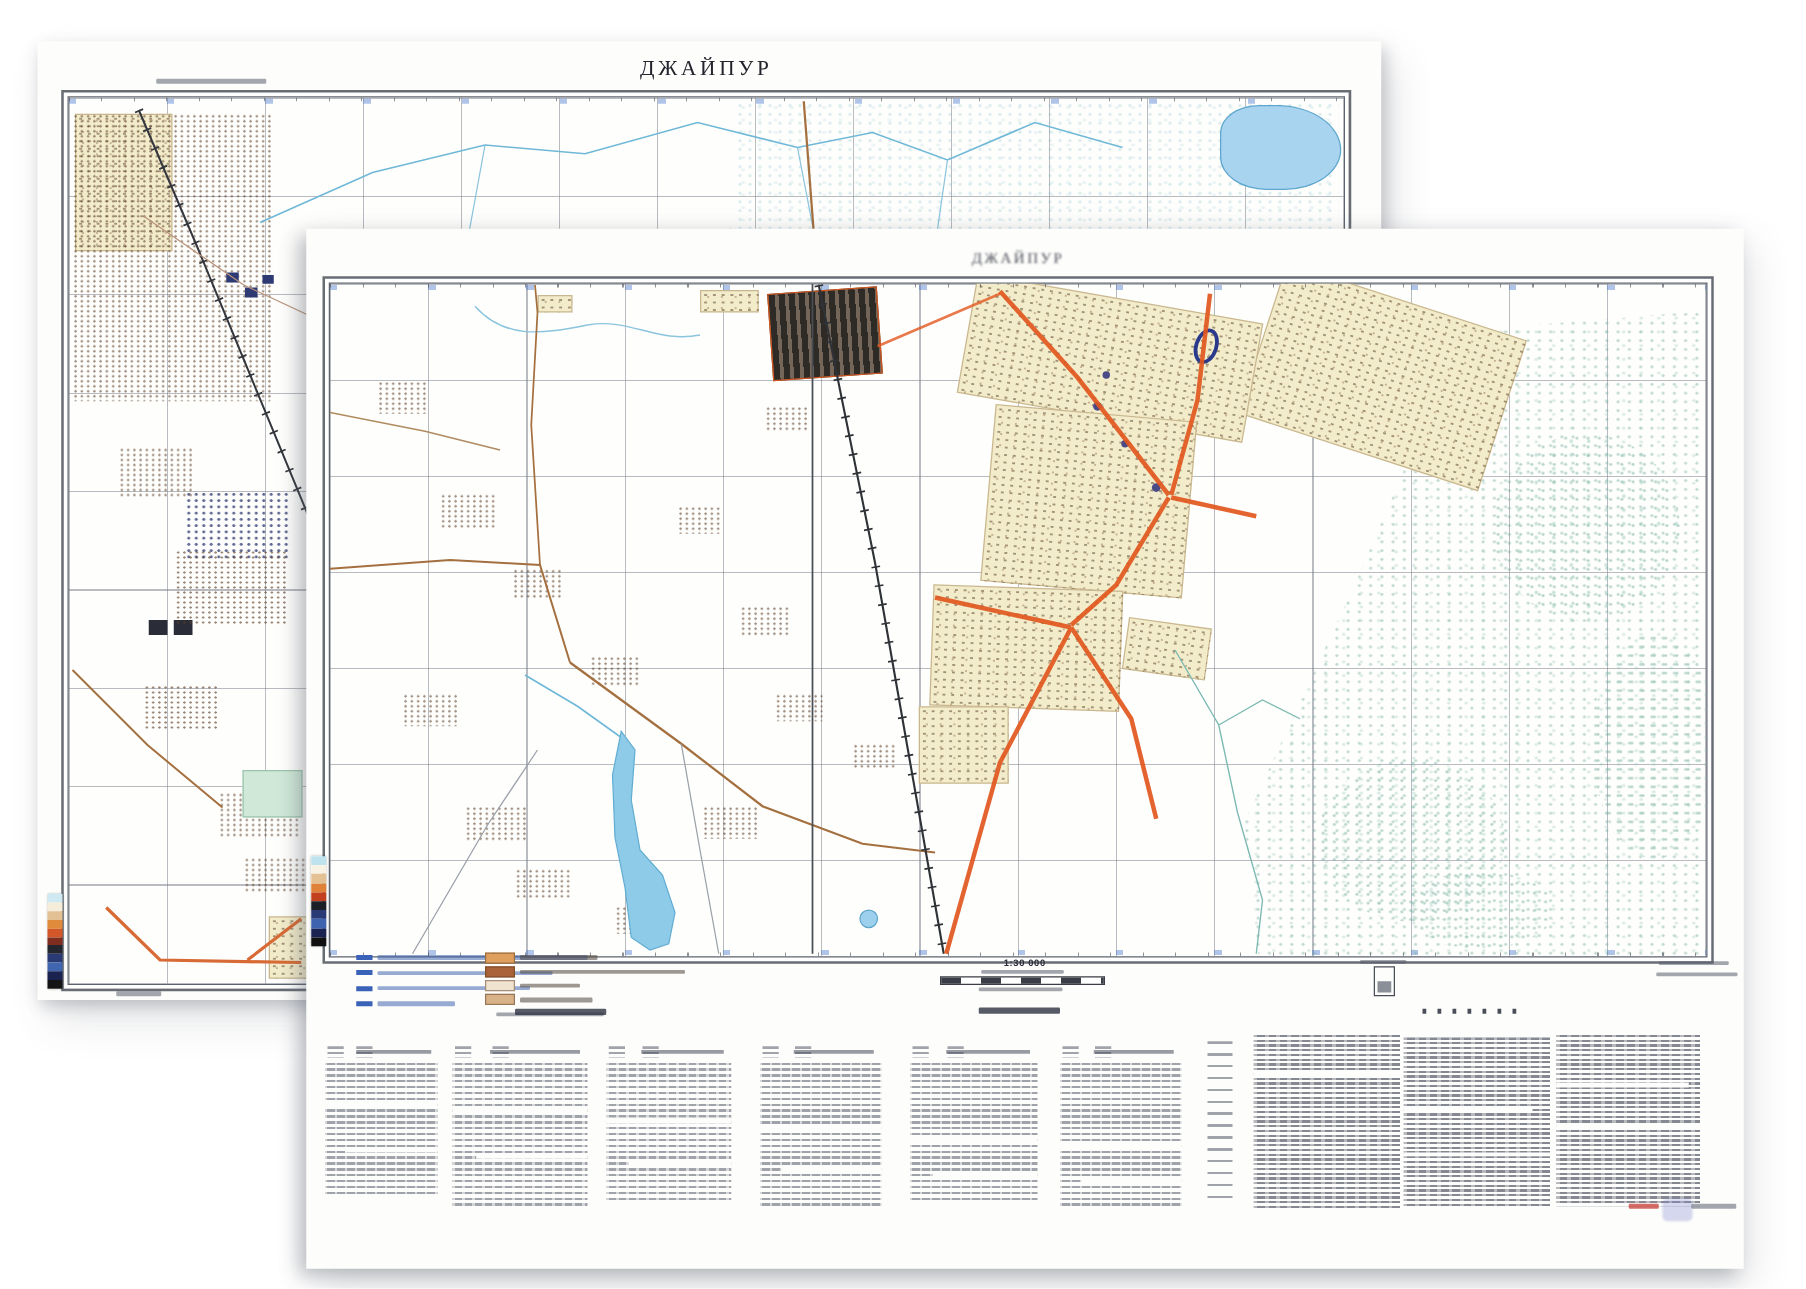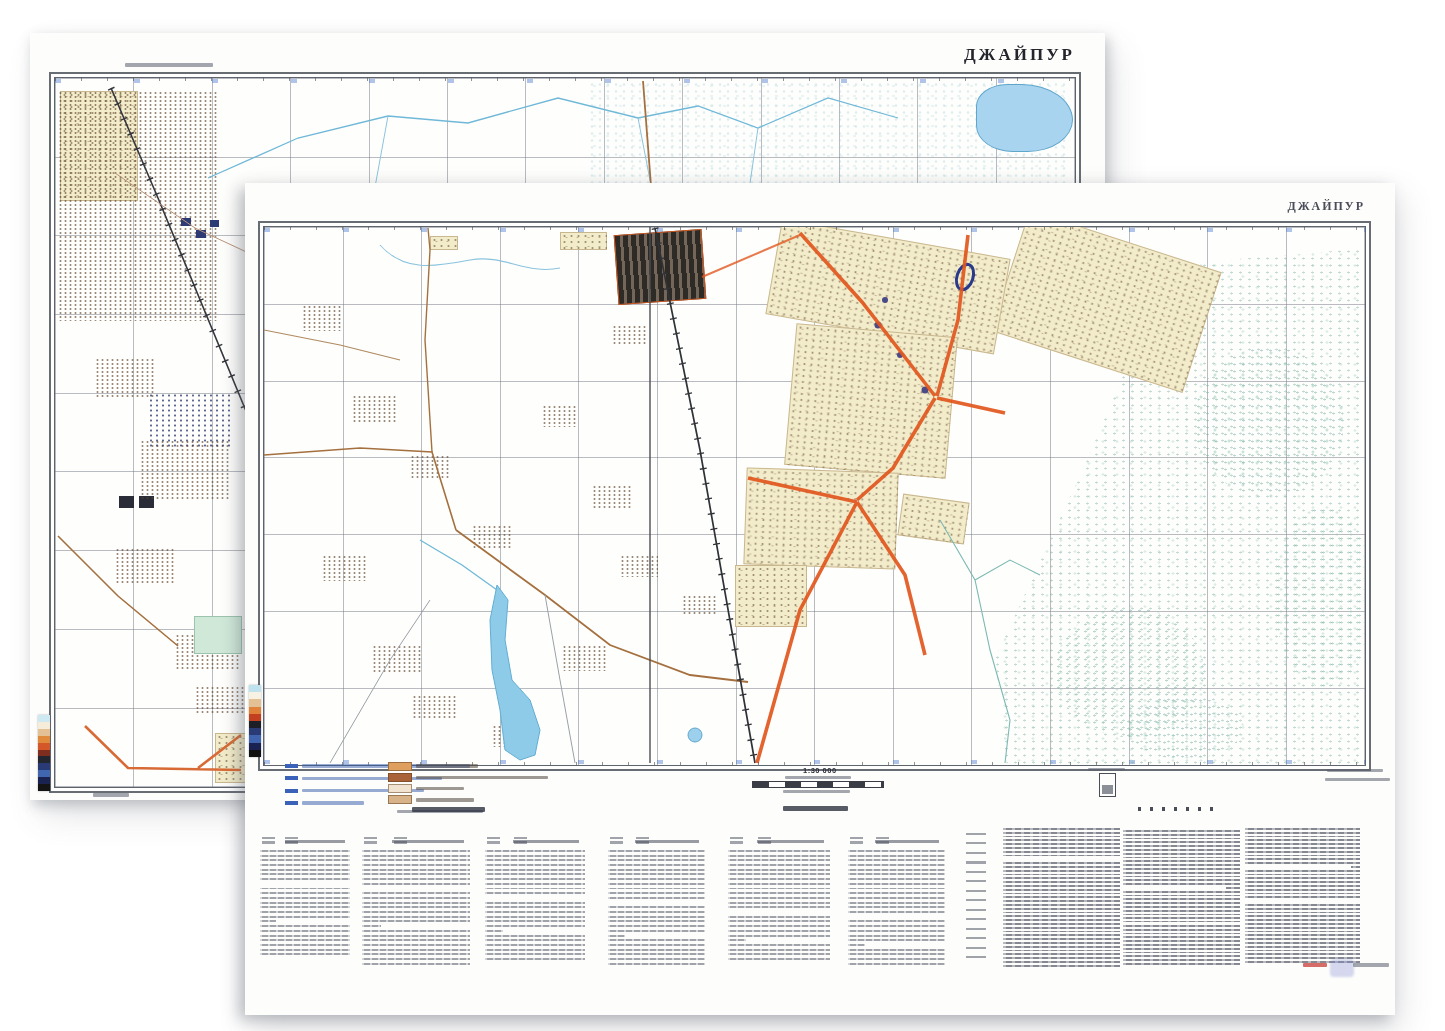--- a/index.html
+++ b/index.html
@@ -6,22 +6,22 @@
   body{font-family:"Liberation Sans", sans-serif;}
   .canvas{position:relative;width:1445px;height:1031px;background:#ffffff;overflow:hidden;}
 
   
   .sheet{position:absolute;background:#fdfdfb;}
   .sheet.back{left:30px;top:33px;width:1075px;height:767px;
     box-shadow:3px 5px 12px rgba(90,95,105,.32), 10px 16px 30px rgba(90,95,105,.16);}
   .sheet.front{left:245px;top:183px;width:1150px;height:832px;
     box-shadow:-6px 5px 14px rgba(90,95,105,.38), 6px 14px 30px rgba(90,95,105,.18);}
 
-  .map-title{position:absolute;text-align:right;font-family:"Liberation Serif", serif;
-    font-weight:bold;color:#23242c;letter-spacing:3px;}
+  .map-title{position:absolute;text-align:center;font-family:"Liberation Serif", serif;
+    font-weight:normal;color:#23242c;letter-spacing:3px;}
   .back .map-title{left:25px;top:12px;width:1020px;font-size:17px;filter:blur(.4px);}
   .front .map-title{left:19px;top:16px;width:1101px;font-size:12px;color:#4a4d58;filter:blur(.7px);letter-spacing:2px;}
 
   .txtbar{position:absolute;background:rgba(90,95,110,.55);border-radius:1px;filter:blur(.5px);}
   .txtbar.red{background:rgba(195,45,40,.7);}
   .txtbar.bold{background:rgba(45,50,65,.8);}
 
   
   .frame{position:absolute;border:2px solid #686d74;
     box-shadow:inset 0 0 0 3px #ffffff, inset 0 0 0 4px #5d646c;background:#fefefc;}

